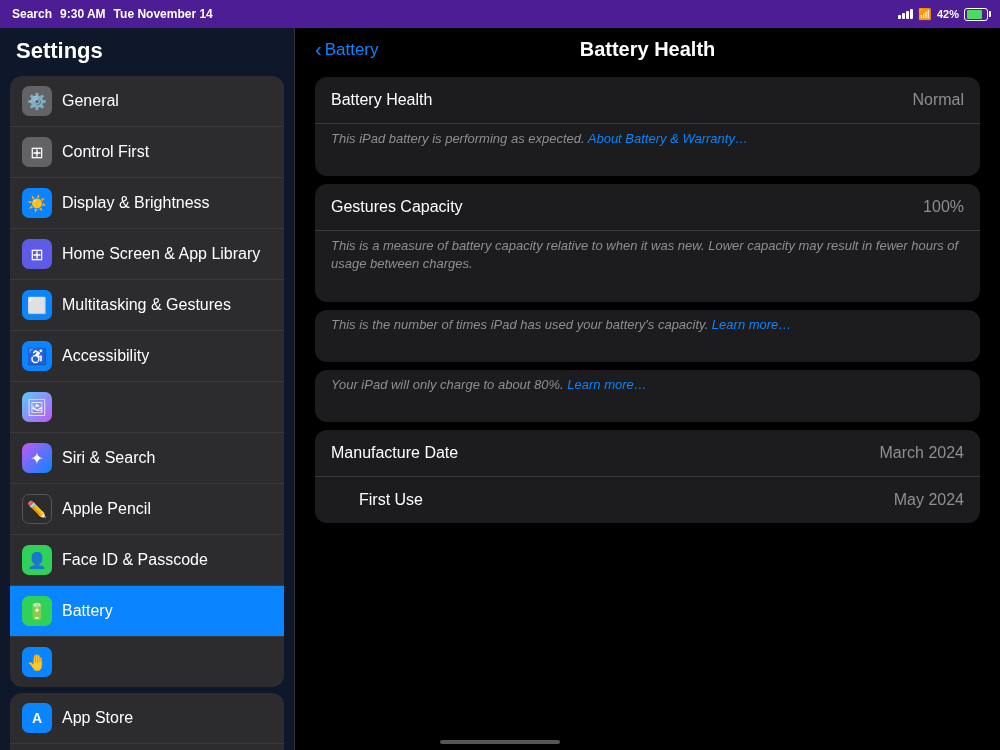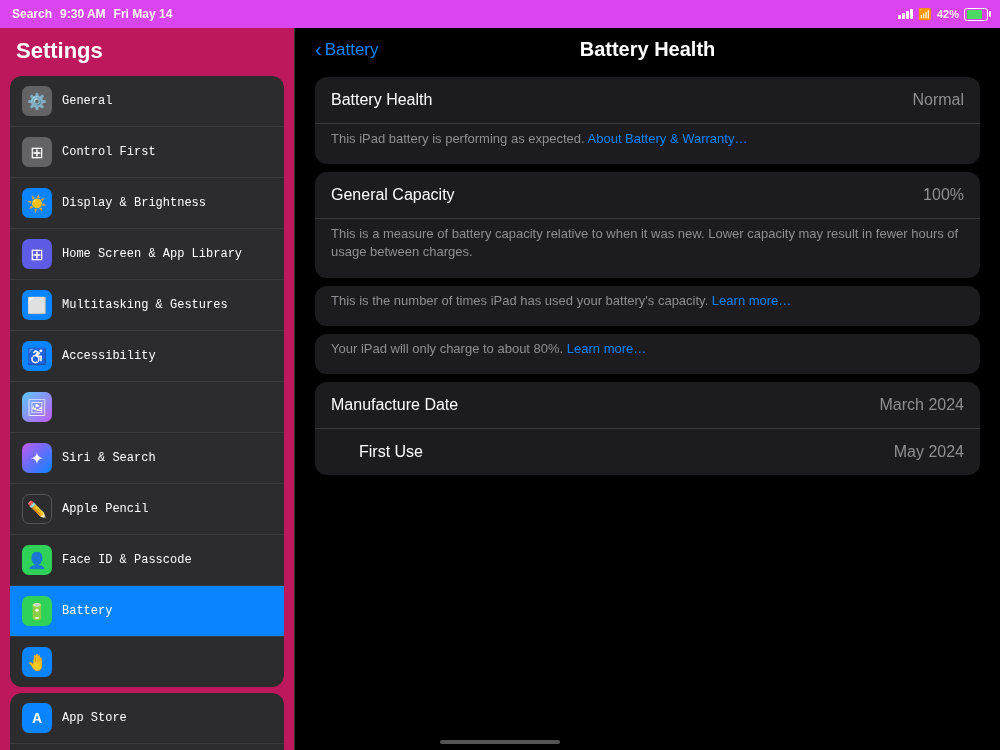--- a/index.html
+++ b/index.html
@@ -10,21 +10,21 @@
       font-family: -apple-system, BlinkMacSystemFont, 'SF Pro Display', 'Helvetica Neue', sans-serif;
       overflow: hidden;
       color: #fff;
     }
 
     
     .status-bar {
       position: absolute;
       top: 0; left: 0; right: 0;
       height: 28px;
-      background: #d946ef;
+      background: #4c1d95;
       display: flex;
       align-items: center;
       justify-content: space-between;
       padding: 0 12px;
       z-index: 100;
       font-size: 12px;
       font-weight: 600;
       color: #fff;
     }
     .status-left { display: flex; align-items: center; gap: 8px; }
@@ -45,21 +45,21 @@
     
     .app-container {
       position: absolute;
       top: 28px; left: 0; right: 0; bottom: 0;
       display: flex;
     }
 
     
     .sidebar {
       width: 295px;
-      background: #be185d;
+      background: #0f172a;
       border-right: 1px solid #333;
       overflow-y: auto;
       flex-shrink: 0;
     }
     .sidebar::-webkit-scrollbar { display: none; }
 
     .sidebar-header {
       padding: 10px 16px 6px;
       font-size: 22px;
       font-weight: 700;
@@ -86,24 +86,23 @@
     .sidebar-item.active .item-label { color: #fff; }
 
     .item-icon {
       width: 30px; height: 30px;
       border-radius: 7px;
       display: flex; align-items: center; justify-content: center;
       font-size: 16px;
       flex-shrink: 0;
     }
     .item-label {
-      font-size: 12px;
+      font-size: 16px;
       color: #fff;
       flex: 1;
-      font-family: Liberation Mono, monospace;
     }
 
     
     .main-content {
       flex: 1;
       background: #000;
       overflow-y: auto;
       padding: 0;
     }
     .main-content::-webkit-scrollbar { display: none; }
@@ -151,24 +150,25 @@
     .row-label {
       font-size: 16px;
       color: #fff;
     }
     .row-value {
       font-size: 16px;
       color: #8e8e93;
     }
 
     .content-note {
-      padding: 6px 16px 16px;
+      padding: 6px 16px 28px;
       font-size: 13px;
       color: #8e8e93;
       line-height: 1.4;
+      font-style: italic;
     }
     .content-note a { color: #0a84ff; text-decoration: none; }
 
     
     .toggle {
       width: 50px; height: 30px;
       background: #3a3a3c;
       border-radius: 15px;
       position: relative;
       flex-shrink: 0;
@@ -200,21 +200,21 @@
     .icon-indigo { background: #5e5ce6; }
     .icon-dark { background: #2c2c2e; border: 1px solid #555; }
   </style>
 </head>
 <body>
 
 <div class="status-bar">
   <div class="status-left">
     <span>Search</span>
     <span>9:30 AM</span>
-    <span>Fri May 14</span>
+    <span>Tue November 14</span>
   </div>
   <div class="status-right">
     <div class="signal-bars">
       <div class="signal-bar" style="height:4px"></div>
       <div class="signal-bar" style="height:6px"></div>
       <div class="signal-bar" style="height:8px"></div>
       <div class="signal-bar" style="height:10px"></div>
     </div>
     <span>📶</span>
     <span>42%</span>
@@ -307,21 +307,21 @@
         <span class="row-label">Battery Health</span>
         <span class="row-value">Normal</span>
       </div>
       <div class="content-note">
         This iPad battery is performing as expected. <a>About Battery &amp; Warranty…</a>
       </div>
     </div>
 
     <div class="content-section">
       <div class="content-row">
-        <span class="row-label">General Capacity</span>
+        <span class="row-label">Gestures Capacity</span>
         <span class="row-value">100%</span>
       </div>
       <div class="content-note">
         This is a measure of battery capacity relative to when it was new. Lower capacity may result in fewer hours of usage between charges.
       </div>
     </div>
 
     <div class="content-section">
       <div class="content-note">
         This is the number of times iPad has used your battery's capacity. <a>Learn more…</a>

